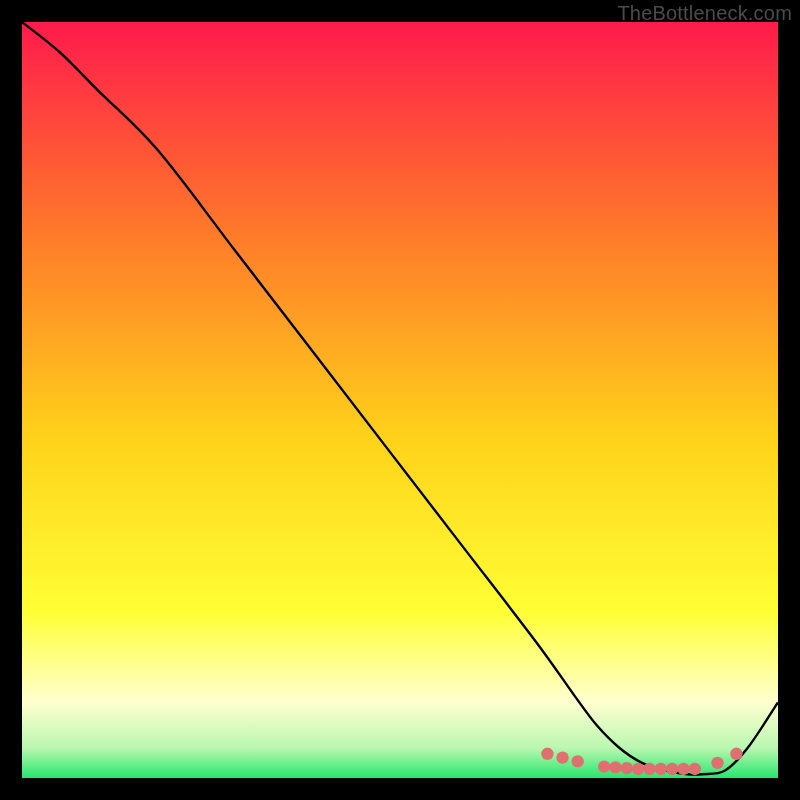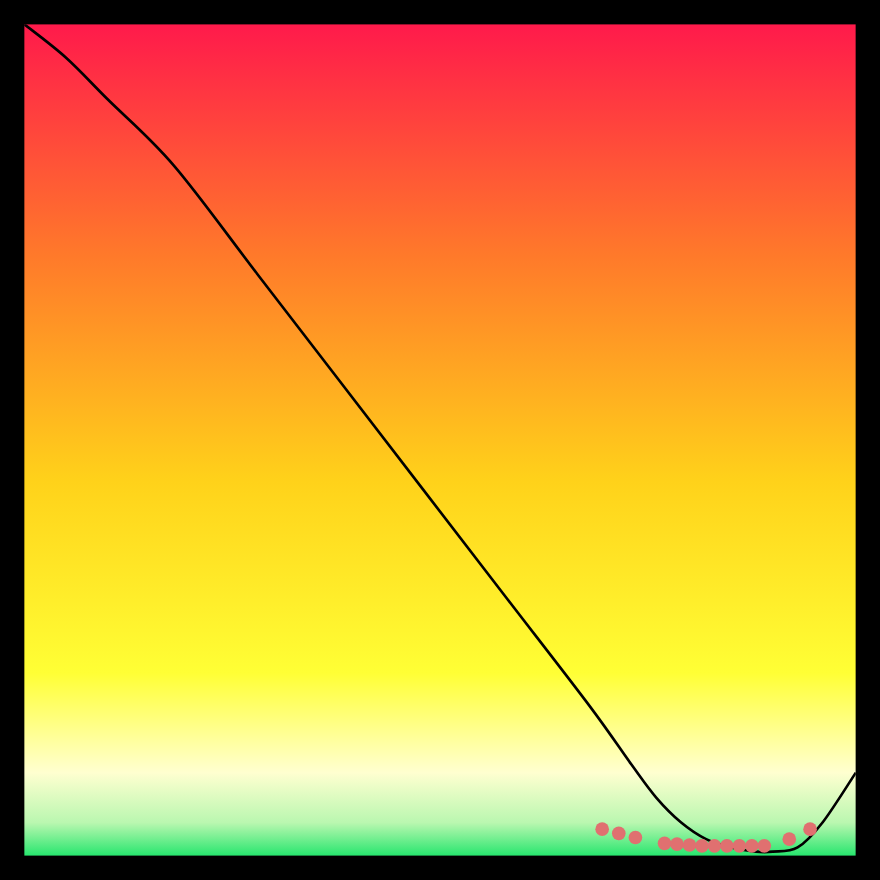--- a/index.html
+++ b/index.html
@@ -78,13 +78,14 @@
           <circle cx="627.48" cy="746.928" r="6.2" fill="#e07070"></circle>
           <circle cx="638.8199999999999" cy="746.928" r="6.2" fill="#e07070"></circle>
           <circle cx="650.16" cy="746.928" r="6.2" fill="#e07070"></circle>
           <circle cx="661.5" cy="746.928" r="6.2" fill="#e07070"></circle>
           <circle cx="672.84" cy="746.928" r="6.2" fill="#e07070"></circle>
           <circle cx="695.52" cy="740.88" r="6.2" fill="#e07070"></circle>
           <circle cx="714.42" cy="731.808" r="6.2" fill="#e07070"></circle>
         </g>
     </svg>
   </div>
+  <div class="attribution">TheBottleneck.com</div>
 </div>
 
 </body></html>

